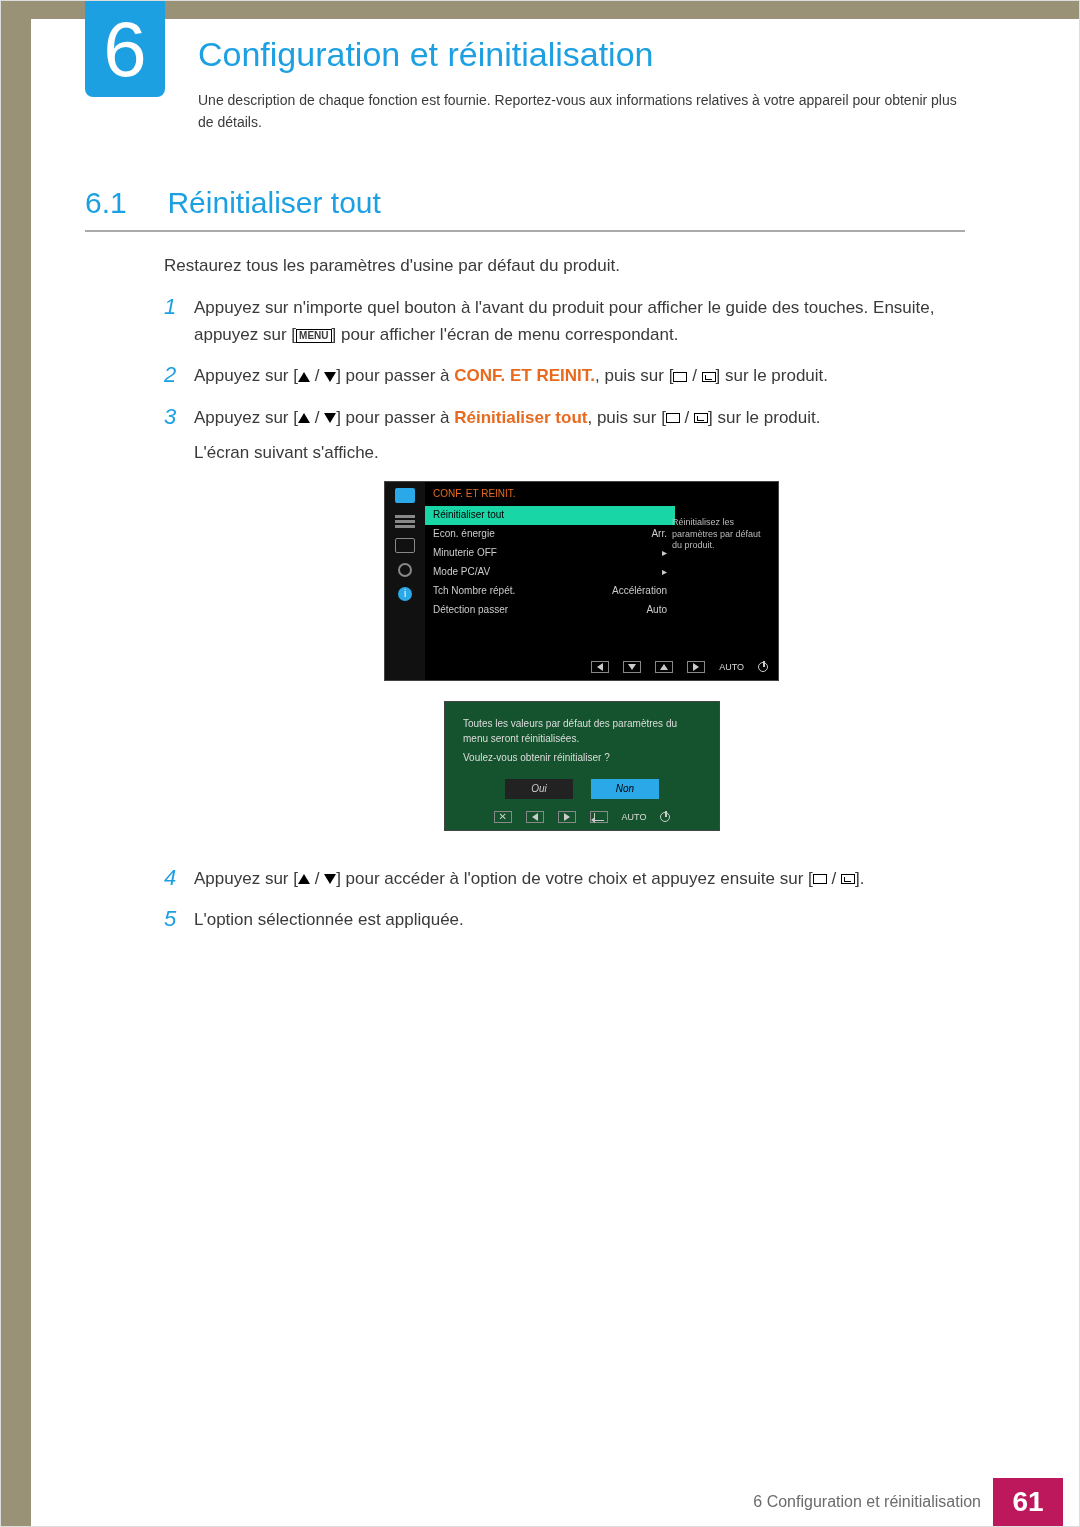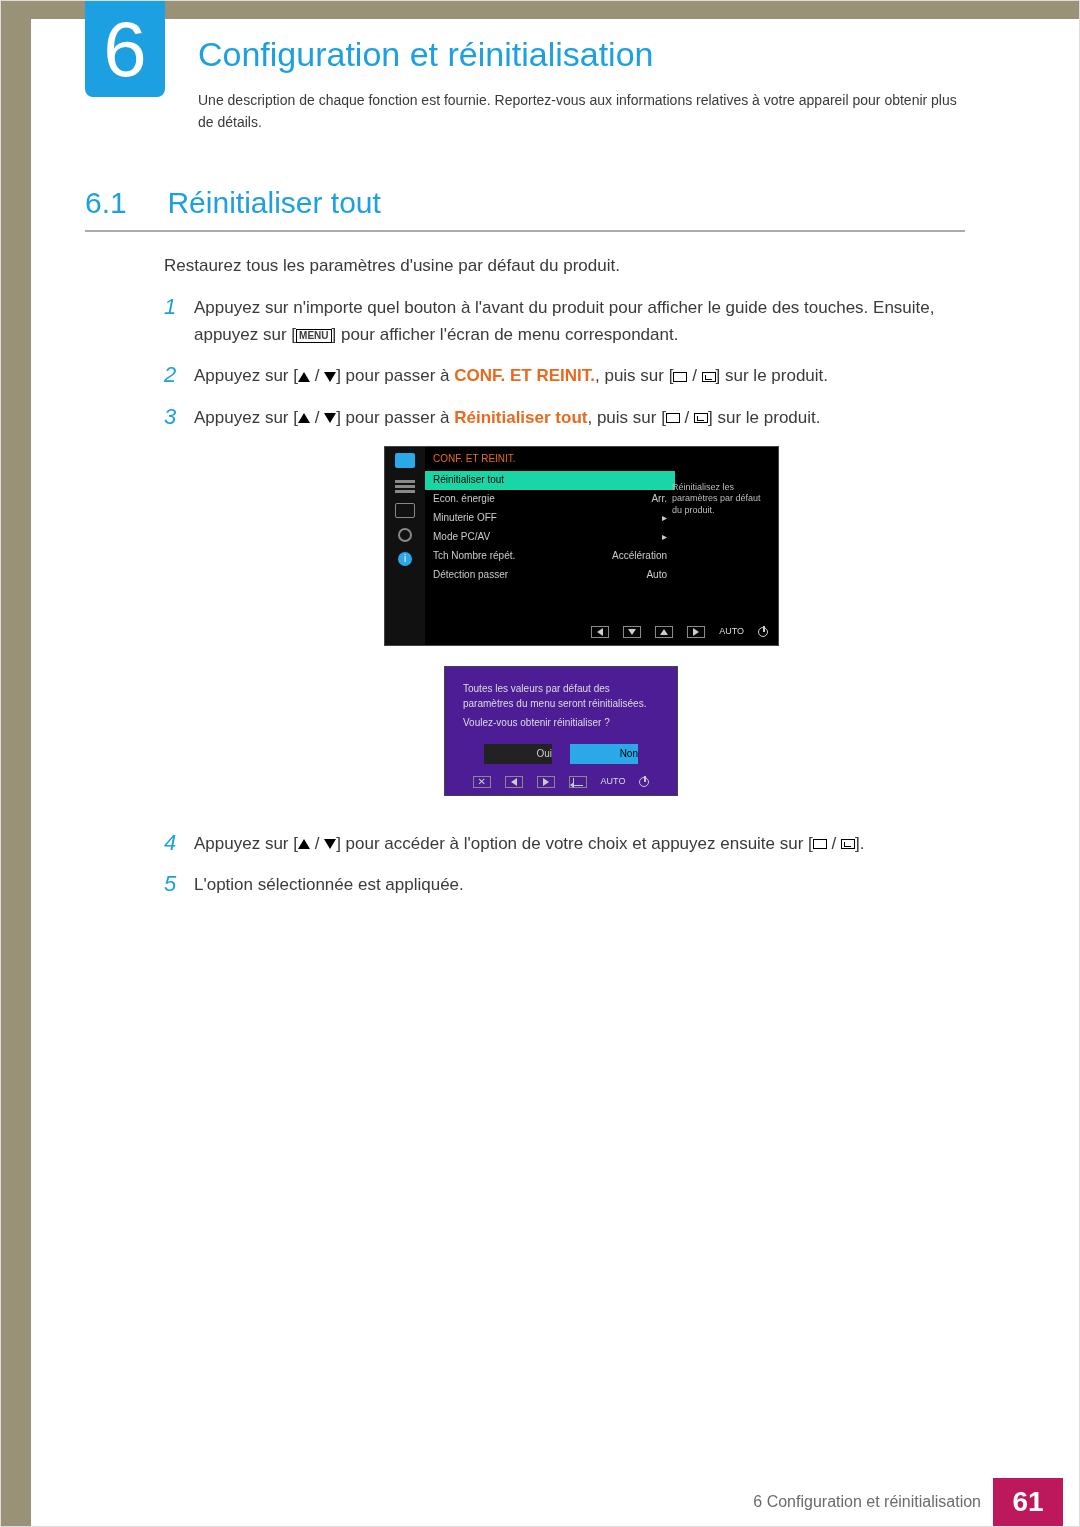--- a/index.html
+++ b/index.html
@@ -207,29 +207,29 @@
   .osd-auto { color:#ddd; font-size:9px; }
   .osd-power { width:10px;height:10px;border:1.5px solid #ccc;border-radius:50%;position:relative;}
   .osd-power::after{content:"";position:absolute;left:4px;top:-2px;width:1.5px;height:6px;background:#ccc;}
   .osd-x { color:#ccc; font-size:10px; line-height:10px; }
   .osd-enter-glyph { width:10px;height:8px;border-left:1.5px solid #ccc;border-bottom:1.5px solid #ccc;position:relative;}
   .osd-enter-glyph::after{content:"";position:absolute;left:-4px;bottom:-3px;width:0;height:0;border-top:3px solid transparent;border-bottom:3px solid transparent;border-right:4px solid #ccc;}
 
   
   .osd2 {
     position: relative;
-    width: 234px; height: 130px;
+    width: 276px; height: 130px;
     margin: 0 0 20px 250px;
-    background: #4c1d95;
+    background: #14532d;
     border: 1px solid #444;
     padding: 14px 18px 0;
   }
   .osd2-text { color:#ddd; font-size:10px; line-height:1.5; margin-bottom:4px;}
   .osd2-btns { display:flex; gap:18px; justify-content:center; margin-top:14px;}
-  .osd2-btn { width:68px; height:20px; font-size:10px; text-align:right; line-height:20px;}
+  .osd2-btn { width:68px; height:20px; font-size:10px; text-align:center; line-height:20px;font-style:italic;}
   .osd2-btn.oui { background:#222; color:#ccc;}
   .osd2-btn.non { background:#2aa8e8; color:#000;}
   .osd2-btnrow {
     position:absolute;
     bottom:6px; left:0; right:0;
     display:flex; justify-content:center; gap:14px; align-items:center;
   }
 
   .footer {
     position: absolute;
@@ -289,20 +289,21 @@
       <div class="step-num">2</div>
       <div class="step-text">
         <span>Appuyez sur [</span><span class="tri-up"></span> / <span class="tri-down"></span><span>] pour passer à </span><span class="hl-orange">CONF. ET REINIT.</span><span>, puis sur [</span><span class="sq-icon"></span> / <span class="enter-icon"></span><span>] sur le produit.</span>
       </div>
     </div>
 
     <div class="step">
       <div class="step-num">3</div>
       <div class="step-text">
         <span>Appuyez sur [</span><span class="tri-up"></span> / <span class="tri-down"></span><span>] pour passer à </span><span class="hl-orange">Réinitialiser tout</span><span>, puis sur [</span><span class="sq-icon"></span> / <span class="enter-icon"></span><span>] sur le produit.</span>
+        <div style="margin-top:8px">L'écran suivant s'affiche.</div>
 
         
         <div class="osd1">
           <div class="osd1-sidebar">
             <div class="osd-icon monitor"></div>
             <div class="osd-icon list">
                 <span></span>
                 <span></span>
                 <span></span>
               </div>

